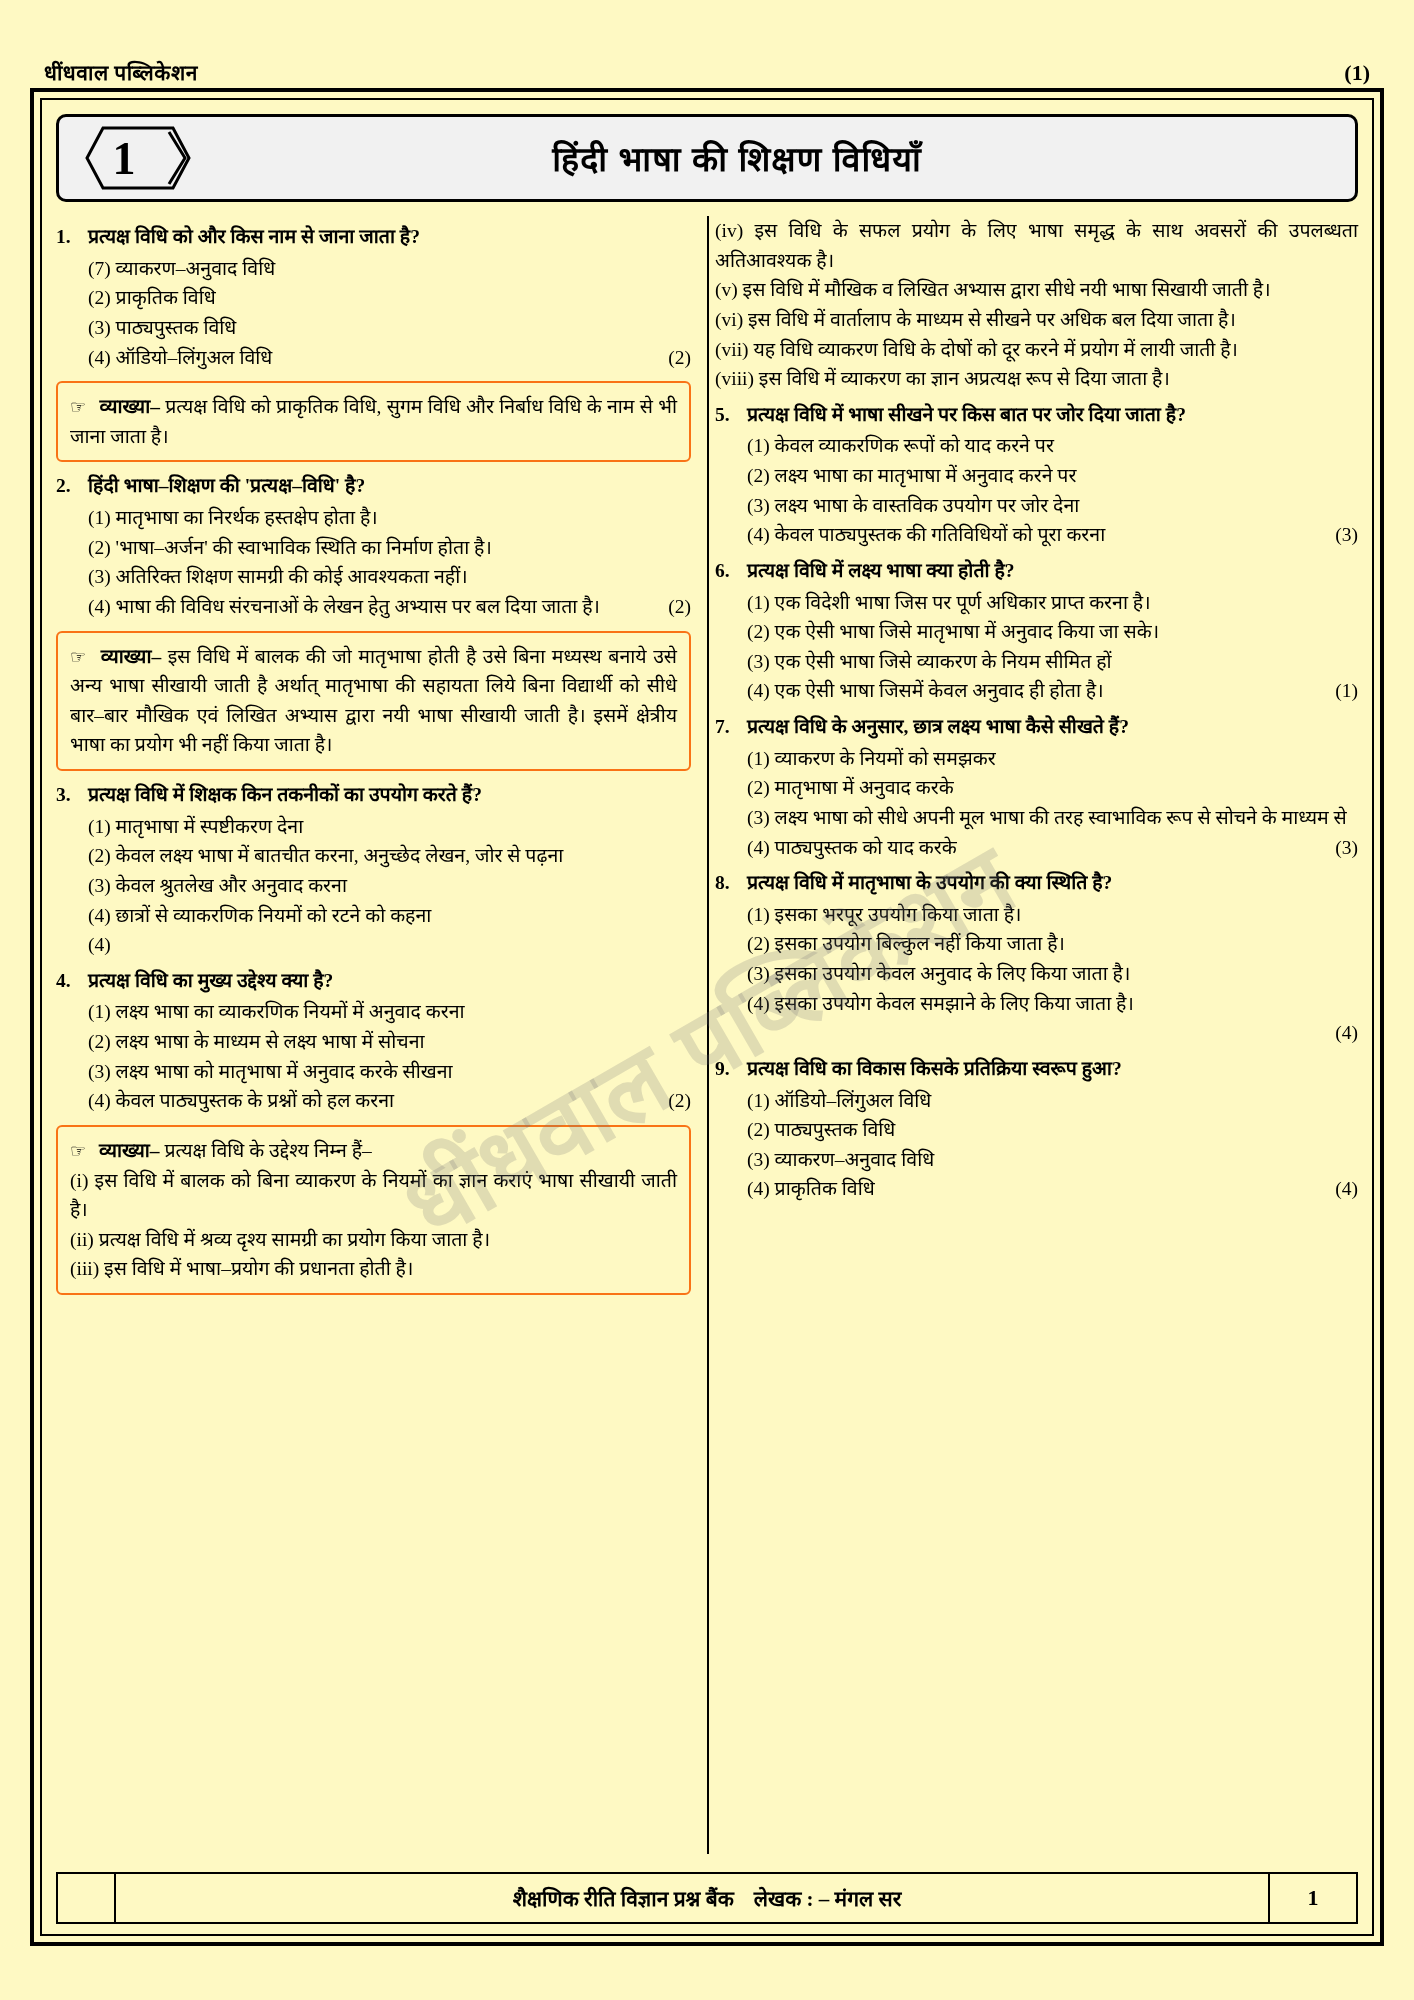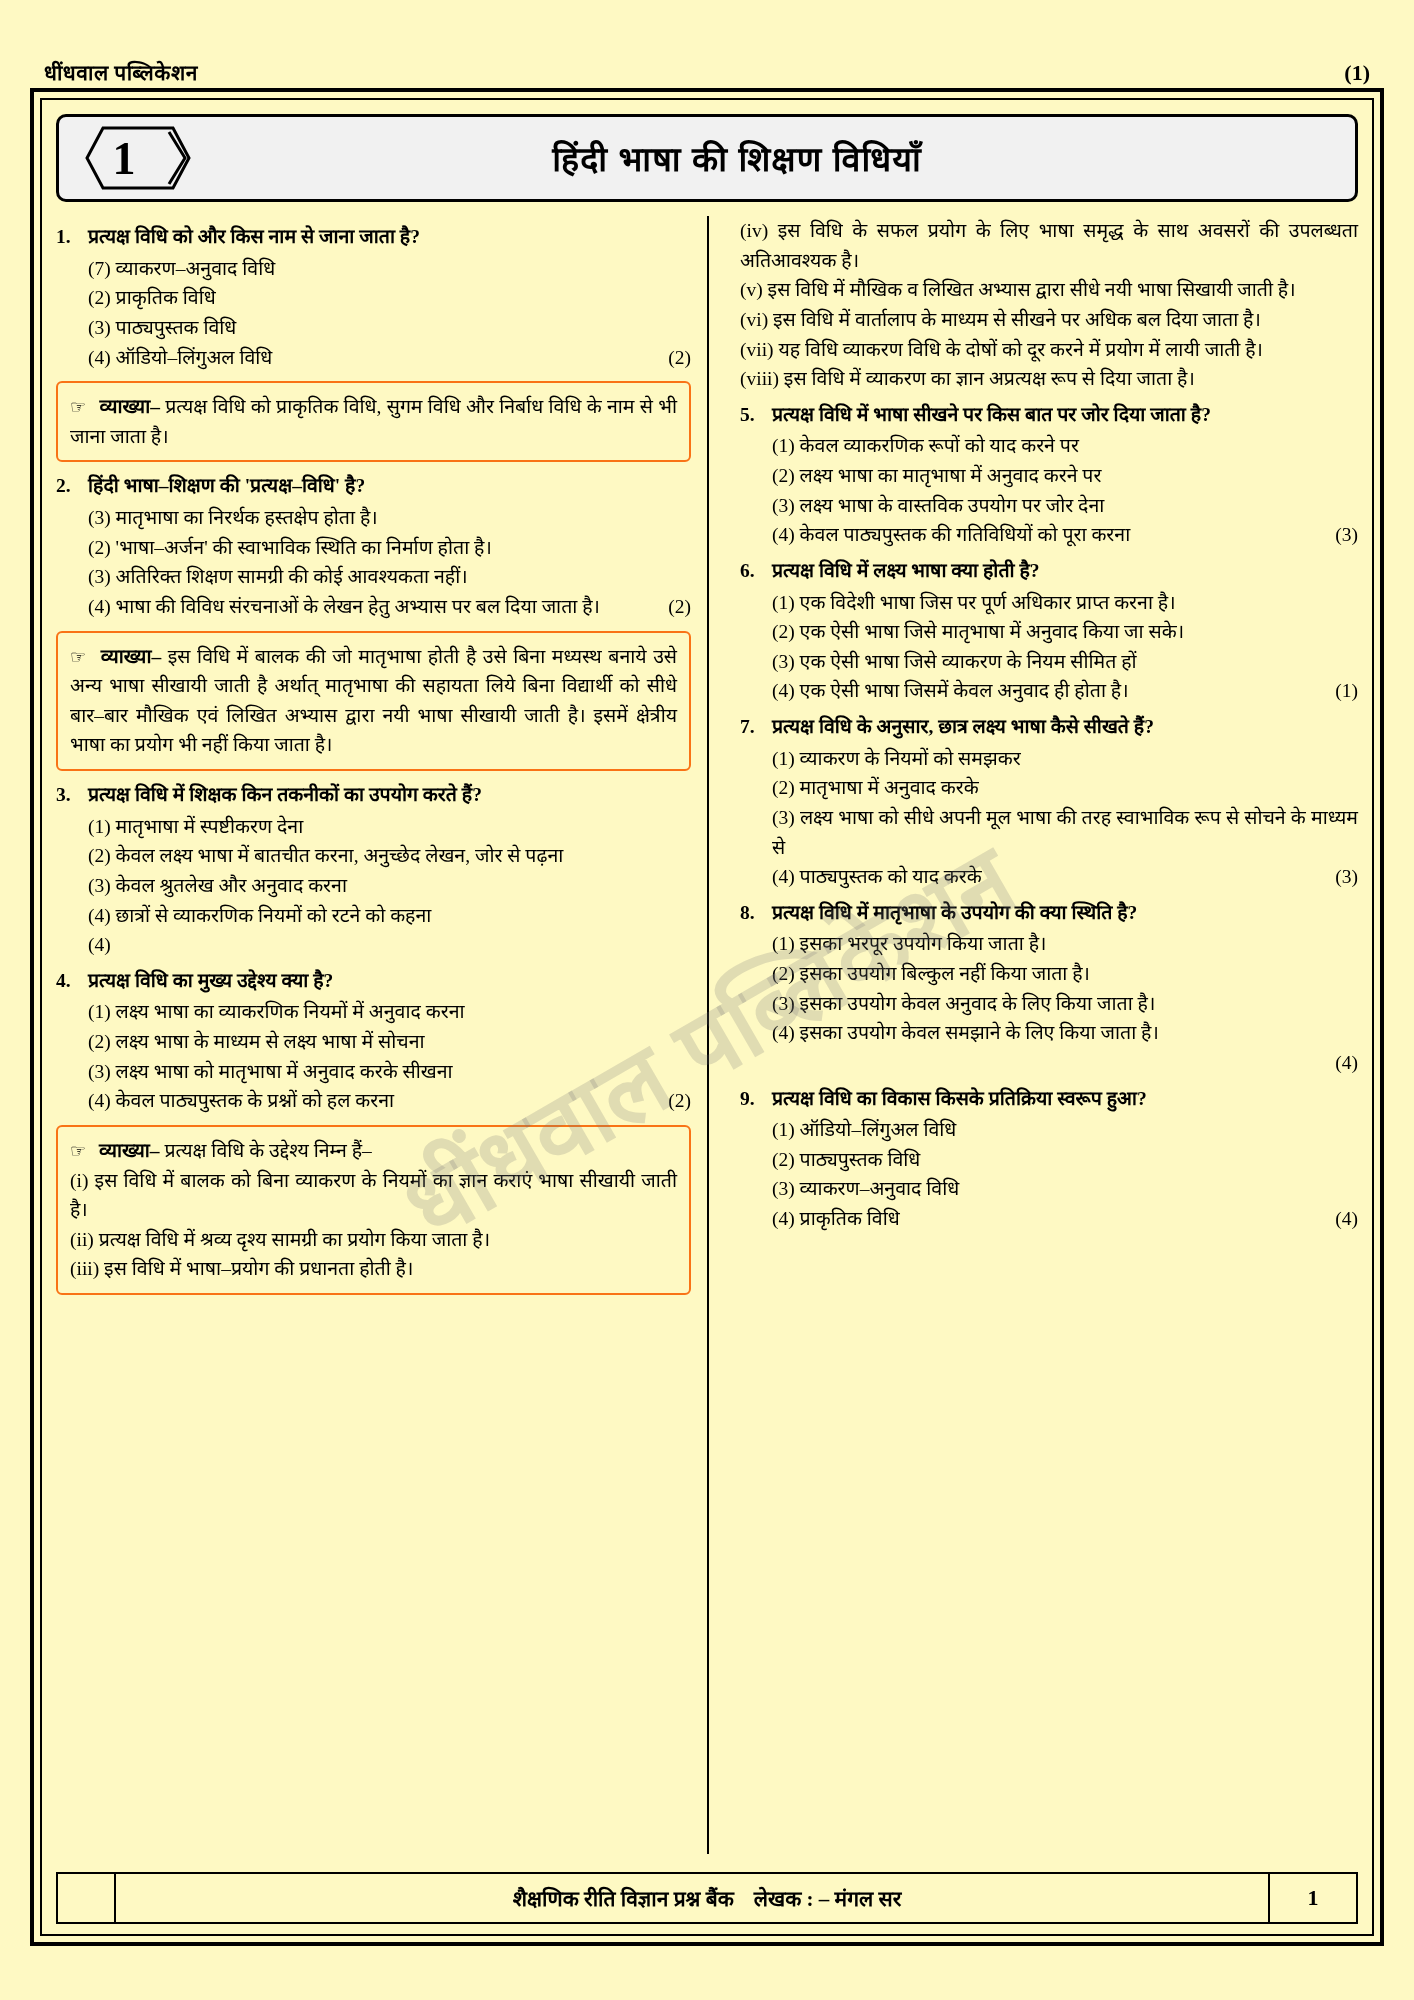--- a/index.html
+++ b/index.html
@@ -110,21 +110,21 @@
     display: flex;
     height: 1638px;
   }
   .col {
     width: 50%;
     box-sizing: border-box;
     font-size: 19.5px;
     line-height: 1.52;
   }
   .col-left { padding-right: 16px; }
-  .col-right { padding-left: 33px; }
+  .col-right { padding-left: 8px; }
   .col-divider {
     position: absolute;
     left: 50%;
     top: 0;
     bottom: 0;
     width: 0;
     border-left: 2px solid #000;
   }
 
   .q {
@@ -287,21 +287,21 @@
               <span class="hand">☞</span>
               <span class="lead">व्याख्या–</span>
               <span>प्रत्यक्ष विधि को प्राकृतिक विधि, सुगम विधि और निर्बाध विधि के नाम से भी जाना जाता है।</span>
             </p>
           </div>
 
           <div class="q">
             <span class="q-num">2.</span>
             <span class="q-text">हिंदी भाषा–शिक्षण की 'प्रत्यक्ष–विधि' है?</span>
           </div>
-          <div class="opt">(3) मातृभाषा का निरर्थक हस्तक्षेप होता है।</div>
+          <div class="opt">(1) मातृभाषा का निरर्थक हस्तक्षेप होता है।</div>
           <div class="opt">(2) 'भाषा–अर्जन' की स्वाभाविक स्थिति का निर्माण होता है।</div>
           <div class="opt">(3) अतिरिक्त शिक्षण सामग्री की कोई आवश्यकता नहीं।</div>
           <div class="opt">
             <span class="ans">(2)</span>
             <span>(4) भाषा की विविध संरचनाओं के लेखन हेतु अभ्यास पर बल दिया जाता है।</span>
           </div>
 
           <div class="explain">
             <p>
               <span class="hand">☞</span>

